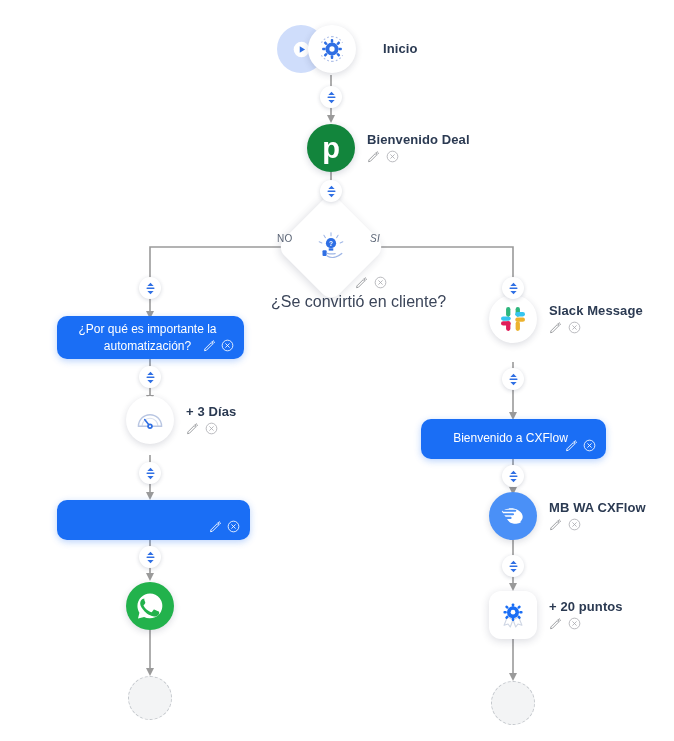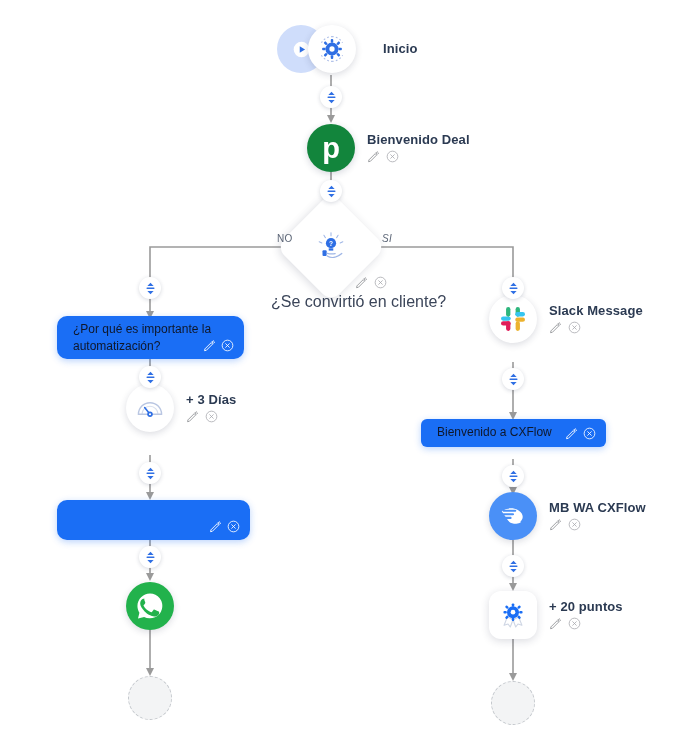--- a/index.html
+++ b/index.html
@@ -73,26 +73,26 @@
     align-items: center;
     gap: 6px;
     margin-top: 3px;
   }
   .actions svg { display: block; }
 
   
   .msg {
     position: absolute;
     background: #1a6ef5;
-    color: #0f172a;
+    color: #ffffff;
     border-radius: 10px;
     padding: 10px 20px 10px 14px;
     font-size: 12px;
     line-height: 17px;
-    text-align: left;
+    text-align: center;
     box-shadow: 0 2px 7px rgba(26,110,245,0.30);
     display: flex;
     flex-direction: column;
     justify-content: center;
   }
   .msg .msg-text { padding: 0 2px; }
   .msg .actions {
     position: absolute;
     right: 10px;
     bottom: 7px;
@@ -263,21 +263,21 @@
         <circle cx="18" cy="14" r="5.4" fill="#2f6fe4"></circle>
         <text x="18" y="17.4" font-family="Liberation Sans, sans-serif" font-size="7" font-weight="bold" fill="#ffffff" text-anchor="middle">?</text>
         <path d="M15.6 19.4 h4.8 v2.4 h-4.8 z" fill="#2f6fe4"></path>
         <rect x="9" y="21.5" width="4.4" height="6" rx="1" fill="#2f6fe4"></rect>
         <path d="M14 27.5 q4 2.6 9 1 q4-1.4 6.4-3.6" fill="none" stroke="#9fb6e6" stroke-width="1.3" stroke-linecap="round"></path>
         <path d="M14 24.8 q4.4 1 8.4 .2" fill="none" stroke="#9fb6e6" stroke-width="1.3" stroke-linecap="round"></path>
       </svg>
     </div>
   </div>
   <div class="branch-label" style="left:277px; top:233px;">NO</div>
-  <div class="branch-label" style="left:382px; top:233px;font-style:italic;">SI</div>
+  <div class="branch-label" style="left:370px; top:233px;font-style:italic;">SI</div>
   <div class="diamond-actions" style="left:355px; top:276px;">
     <svg width="13" height="13" viewBox="0 0 20 20">
       <path d="M3 15.2 L12.6 5.6 L14.8 7.8 L5.2 17.4 L2.4 18 Z" fill="none" stroke="#8d8f93" stroke-width="1.3" stroke-linejoin="round"></path>
       <path d="M13.6 4.6 L15.6 2.6 L17.8 4.8 L15.8 6.8 Z" fill="none" stroke="#8d8f93" stroke-width="1.3" stroke-linejoin="round"></path>
     </svg>
     <svg width="13" height="13" viewBox="0 0 20 20">
       <circle cx="10" cy="10" r="8.2" fill="none" stroke="#a6a8ac" stroke-width="1.2"></circle>
       <path d="M6.8 6.8 L13.2 13.2 M13.2 6.8 L6.8 13.2" stroke="#a6a8ac" stroke-width="1.2"></path>
     </svg>
   </div>
@@ -290,21 +290,21 @@
         <path d="M3 15.2 L12.6 5.6 L14.8 7.8 L5.2 17.4 L2.4 18 Z" fill="none" stroke="#ffffff" stroke-width="1.4" stroke-linejoin="round"></path>
         <path d="M13.6 4.6 L15.6 2.6 L17.8 4.8 L15.8 6.8 Z" fill="none" stroke="#ffffff" stroke-width="1.4" stroke-linejoin="round"></path>
       </svg>
       <svg width="13" height="13" viewBox="0 0 20 20">
         <circle cx="10" cy="10" r="8.2" fill="none" stroke="#ffffff" stroke-width="1.3"></circle>
         <path d="M6.8 6.8 L13.2 13.2 M13.2 6.8 L6.8 13.2" stroke="#ffffff" stroke-width="1.3"></path>
       </svg>
     </div>
   </div>
 
-  <div class="node" style="left:126px; top:384px;">
+  <div class="node" style="left:126px; top:396px;">
     <div class="circle-node">
       <svg width="32" height="32" viewBox="0 0 36 36">
         <path d="M5 25 a13 13 0 0 1 26 0" fill="none" stroke="#b9c6e2" stroke-width="1.6" stroke-linecap="round"></path>
         <path d="M9 25 a9 9 0 0 1 18 0" fill="none" stroke="#d6deee" stroke-width="1.3"></path>
         <path d="M5 25 h26" stroke="#b9c6e2" stroke-width="1.5" stroke-linecap="round"></path>
         <path d="M18 25 L12 17.5" stroke="#2f6fe4" stroke-width="1.8" stroke-linecap="round"></path>
         <circle cx="18" cy="25" r="3.1" fill="#2f6fe4"></circle>
         <circle cx="18" cy="25" r="1.2" fill="#ffffff"></circle>
       </svg>
     </div>
@@ -370,21 +370,21 @@
           <path d="M13.6 4.6 L15.6 2.6 L17.8 4.8 L15.8 6.8 Z" fill="none" stroke="#8d8f93" stroke-width="1.3" stroke-linejoin="round"></path>
         </svg>
         <svg width="13" height="13" viewBox="0 0 20 20">
           <circle cx="10" cy="10" r="8.2" fill="none" stroke="#a6a8ac" stroke-width="1.2"></circle>
           <path d="M6.8 6.8 L13.2 13.2 M13.2 6.8 L6.8 13.2" stroke="#a6a8ac" stroke-width="1.2"></path>
         </svg>
       </div>
     </div>
   </div>
 
-  <div class="msg" style="left:421px; top:419px; width:185px; height:28px;border-radius:6px;">
+  <div class="msg" style="left:421px; top:419px; width:185px; height:40px;">
     <div class="msg-text" style="margin-top:-2px;">Bienvenido a CXFlow</div>
     <div class="actions">
       <svg width="13" height="13" viewBox="0 0 20 20">
         <path d="M3 15.2 L12.6 5.6 L14.8 7.8 L5.2 17.4 L2.4 18 Z" fill="none" stroke="#ffffff" stroke-width="1.4" stroke-linejoin="round"></path>
         <path d="M13.6 4.6 L15.6 2.6 L17.8 4.8 L15.8 6.8 Z" fill="none" stroke="#ffffff" stroke-width="1.4" stroke-linejoin="round"></path>
       </svg>
       <svg width="13" height="13" viewBox="0 0 20 20">
         <circle cx="10" cy="10" r="8.2" fill="none" stroke="#ffffff" stroke-width="1.3"></circle>
         <path d="M6.8 6.8 L13.2 13.2 M13.2 6.8 L6.8 13.2" stroke="#ffffff" stroke-width="1.3"></path>
       </svg>

